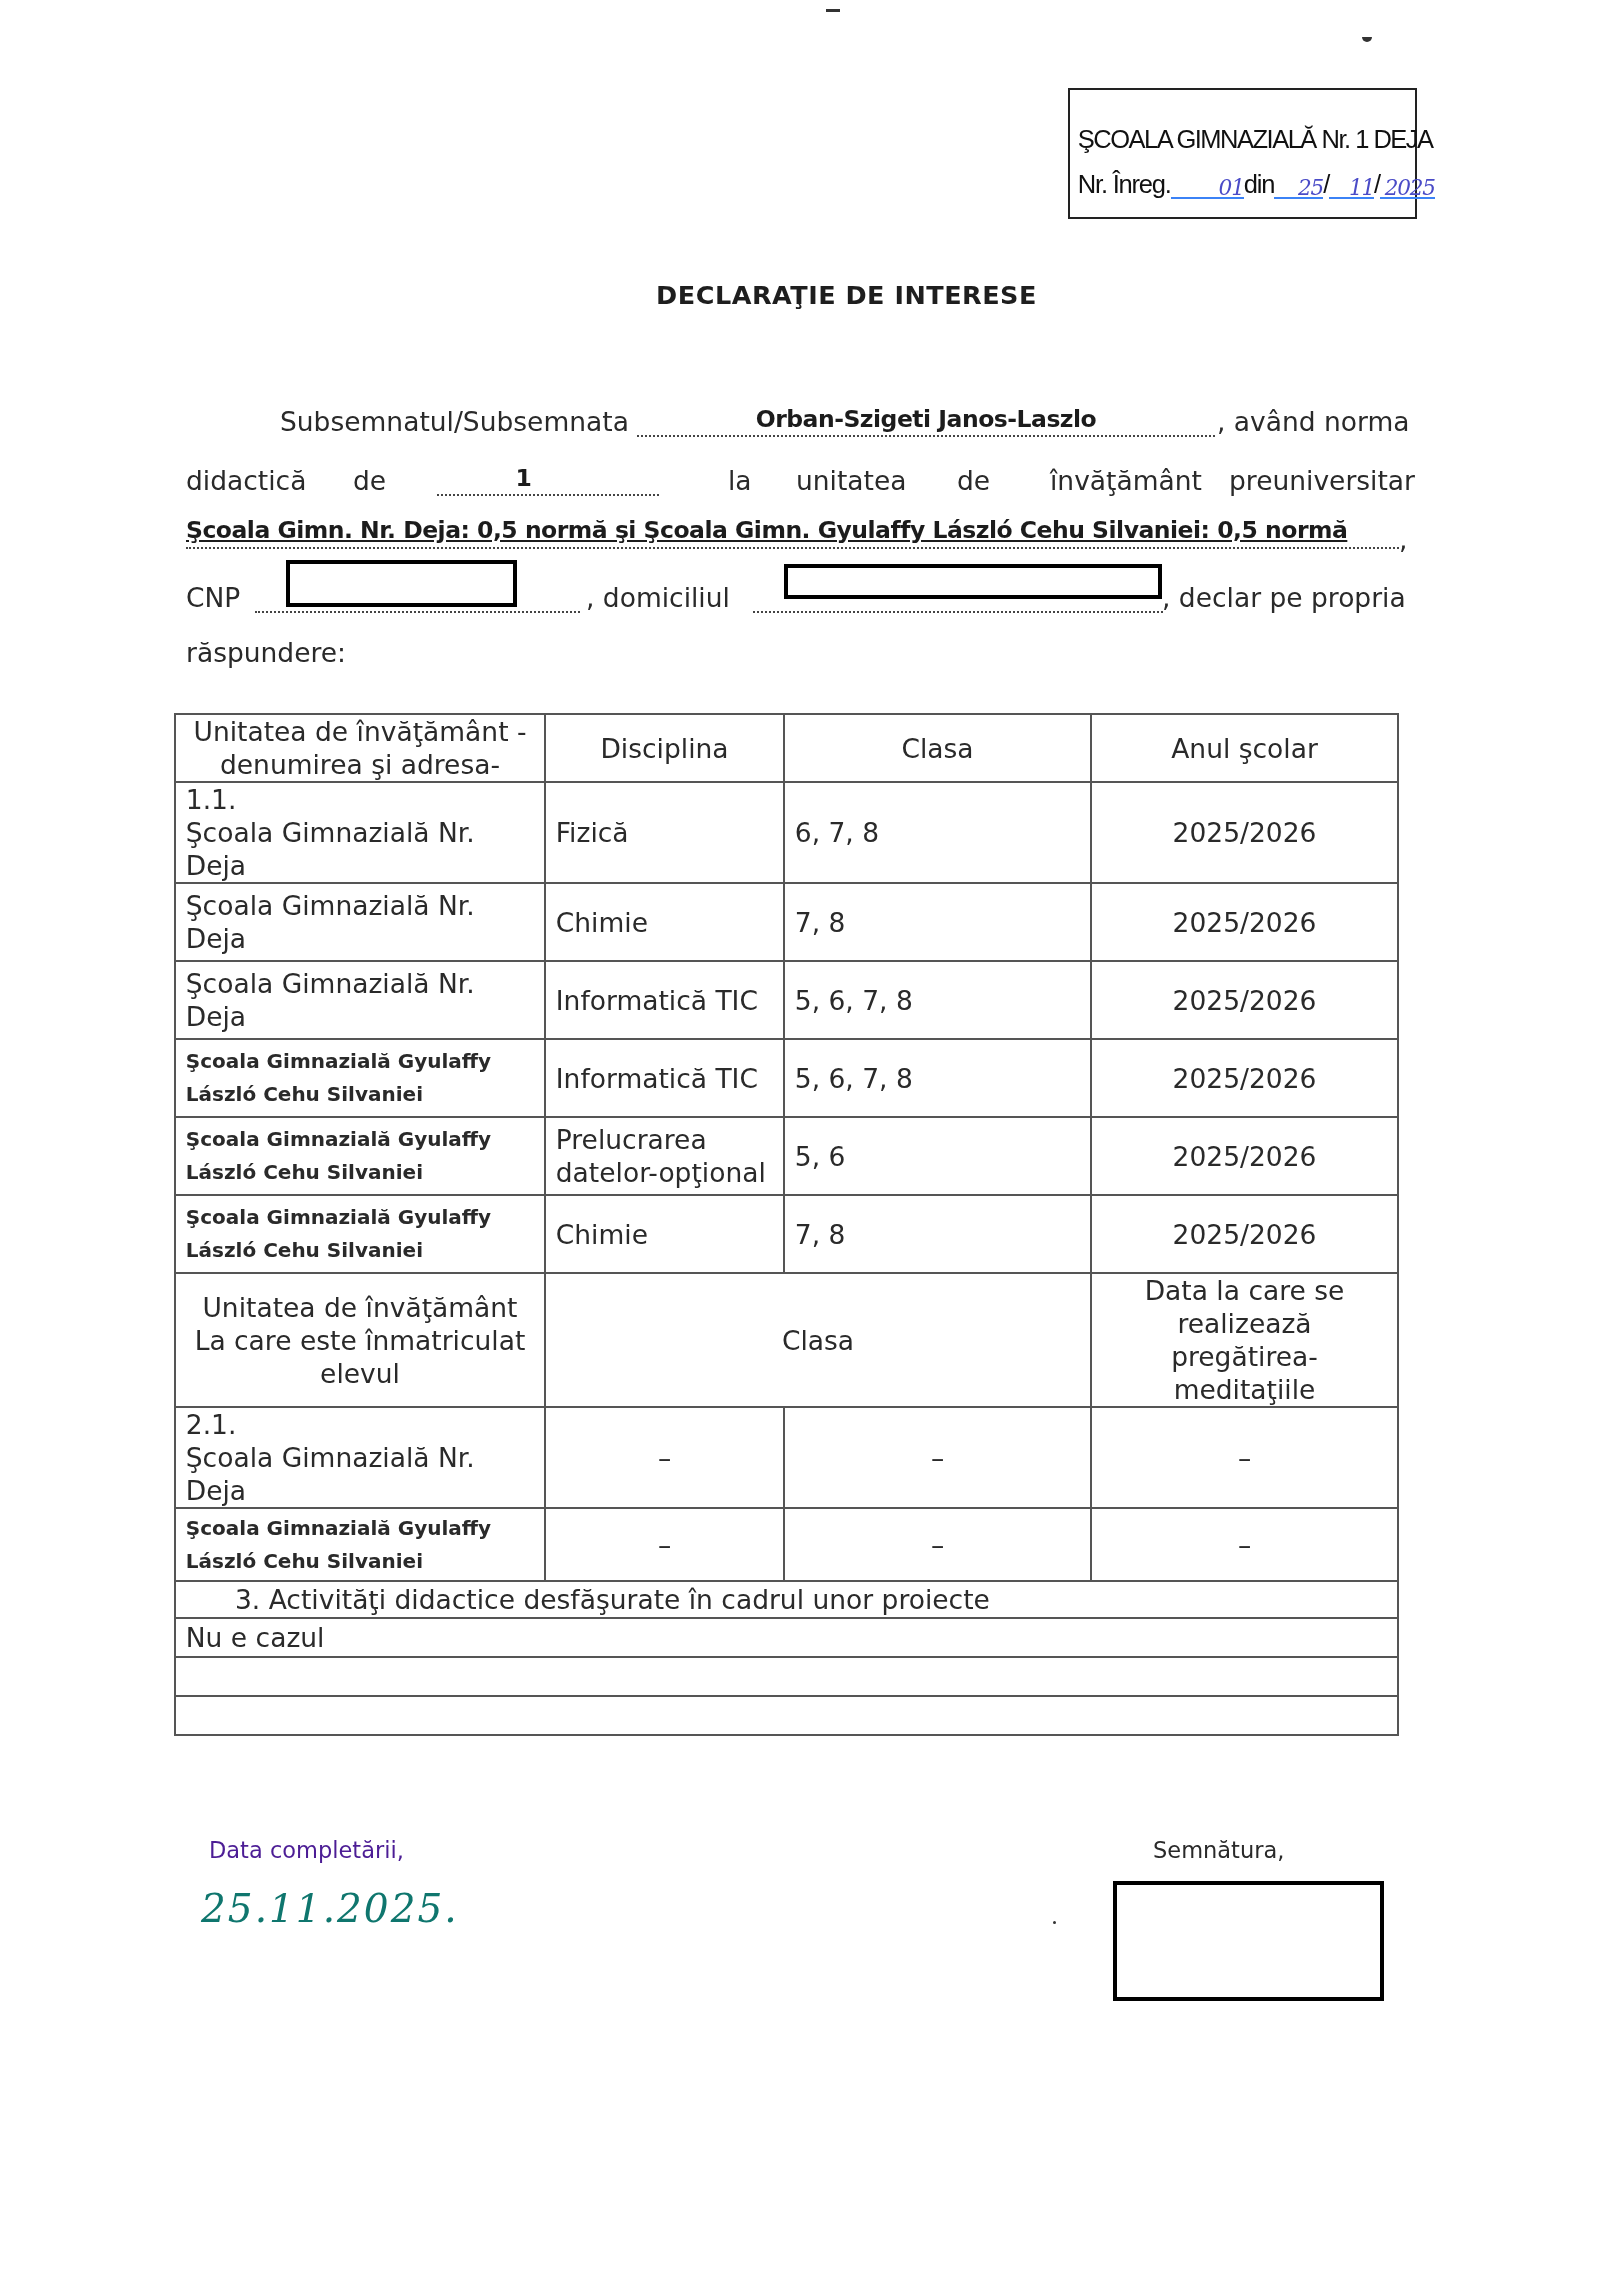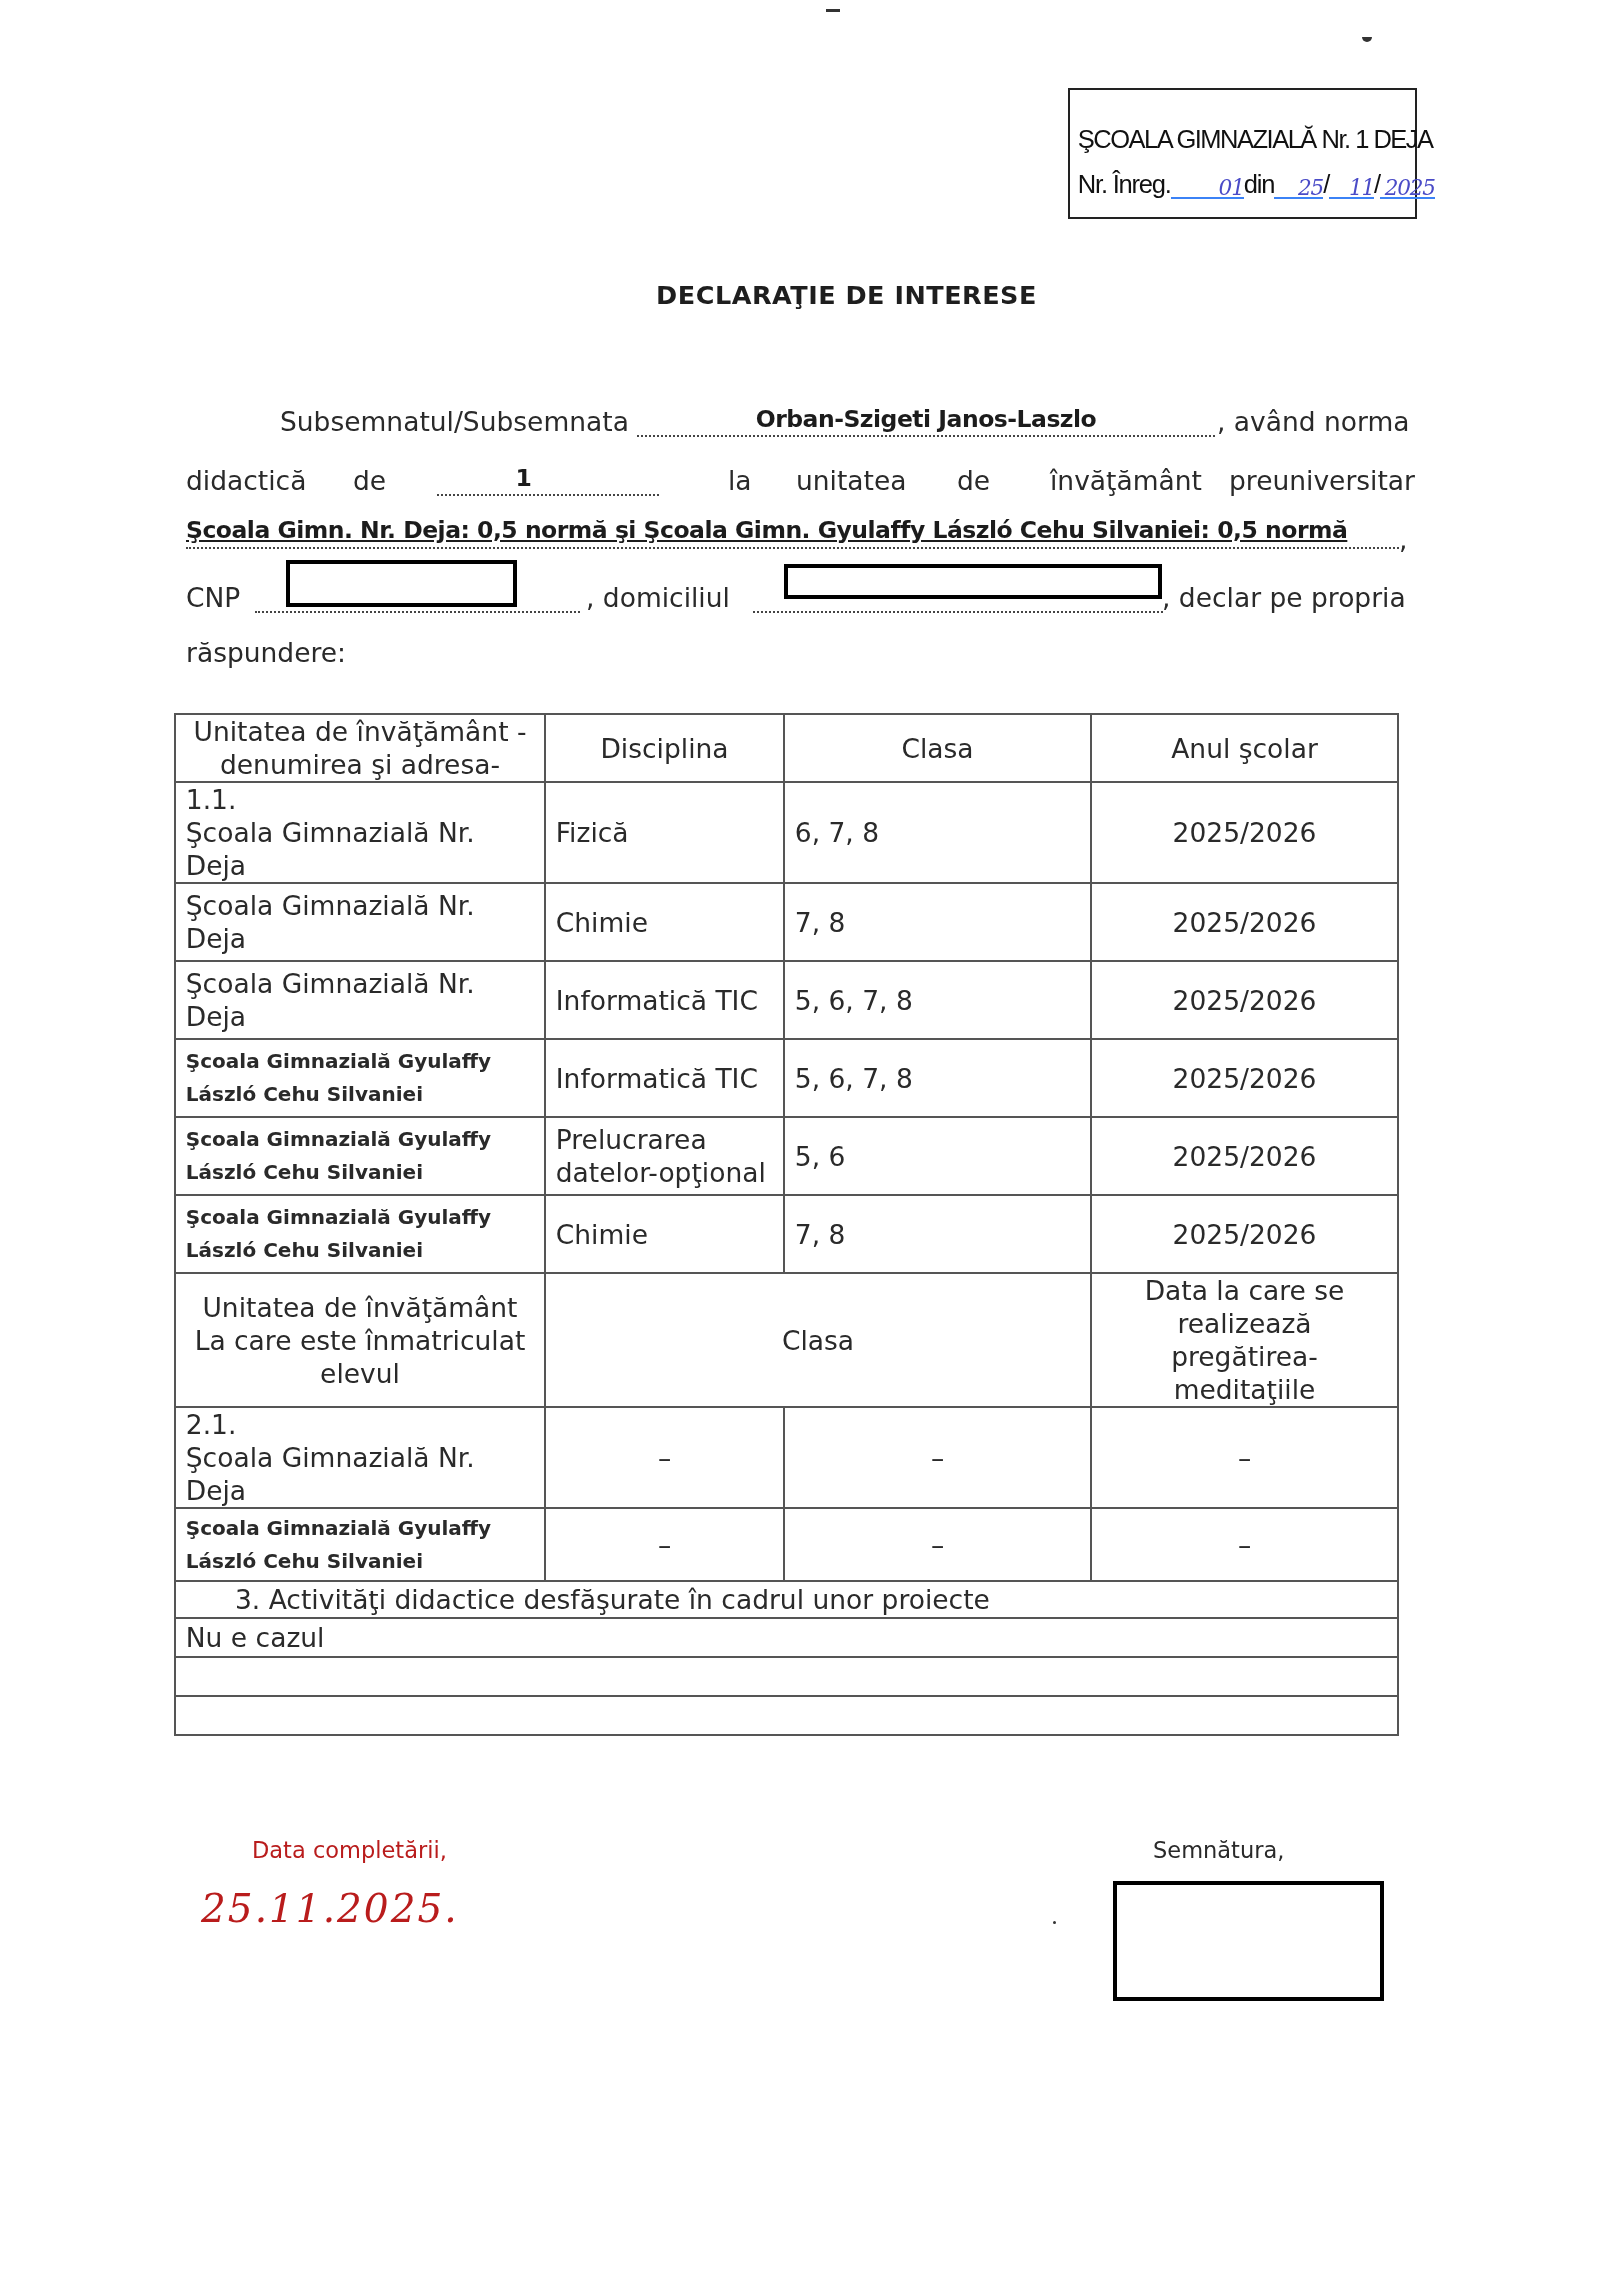--- a/index.html
+++ b/index.html
@@ -27,23 +27,23 @@
   .redact { display: inline-block; position: absolute; background: #fff; border: 4.9px solid #000; box-sizing: border-box; }
   .schools-line { font-weight: bold; font-size: 22.5px; letter-spacing: -0.8px; text-decoration: underline; color: #1d1d1d; }
 
   table.decl { position: absolute; left: 174px; top: 713px; width: 1223px; border-collapse: collapse;
                font-size: 26.5px; color: #2a2a2a; table-layout: fixed; }
   table.decl td { border: 2px solid #555; padding: 0 9.8px; vertical-align: middle; line-height: 33px; }
   .sec { padding-left: 59px !important; height: 35px; }
   .c { text-align: center; }
   .small { font-size: 20px; line-height: 31px; font-weight: bold; }
 
-  .footer-left { left: 173px; top: 1837px; font-size: 22.5px; color: #b91c1c; margin-left: 43px; }
+  .footer-left { left: 173px; top: 1837px; font-size: 22.5px; color: #4c1d95; }
   .footer-date { left: 165px; top: 1886px; font-family: "DejaVu Serif", serif; font-style: italic;
-                 font-size: 39px; color: #b91c1c; letter-spacing: 2px; }
+                 font-size: 39px; color: #0f766e; letter-spacing: 2px; }
   .footer-right { left: 1117px; top: 1837px; font-size: 22.5px; color: #2a2a2a; }
   .sig-box { left: 1113px; top: 1881px; width: 271px; height: 120px; border: 4.9px solid #000; box-sizing: border-box; background: #fff; }
 </style>
 </head>
 <body>
 
 <div class="stray" style="left:826px;top:8.8px;width:13.7px;height:2.9px;"></div>
 <div class="stray" style="left:1362px;top:37px;width:9.8px;height:4.9px;border-radius:0 0 4.9px 4.9px;"></div>
 
 <div class="abs reg-box">

